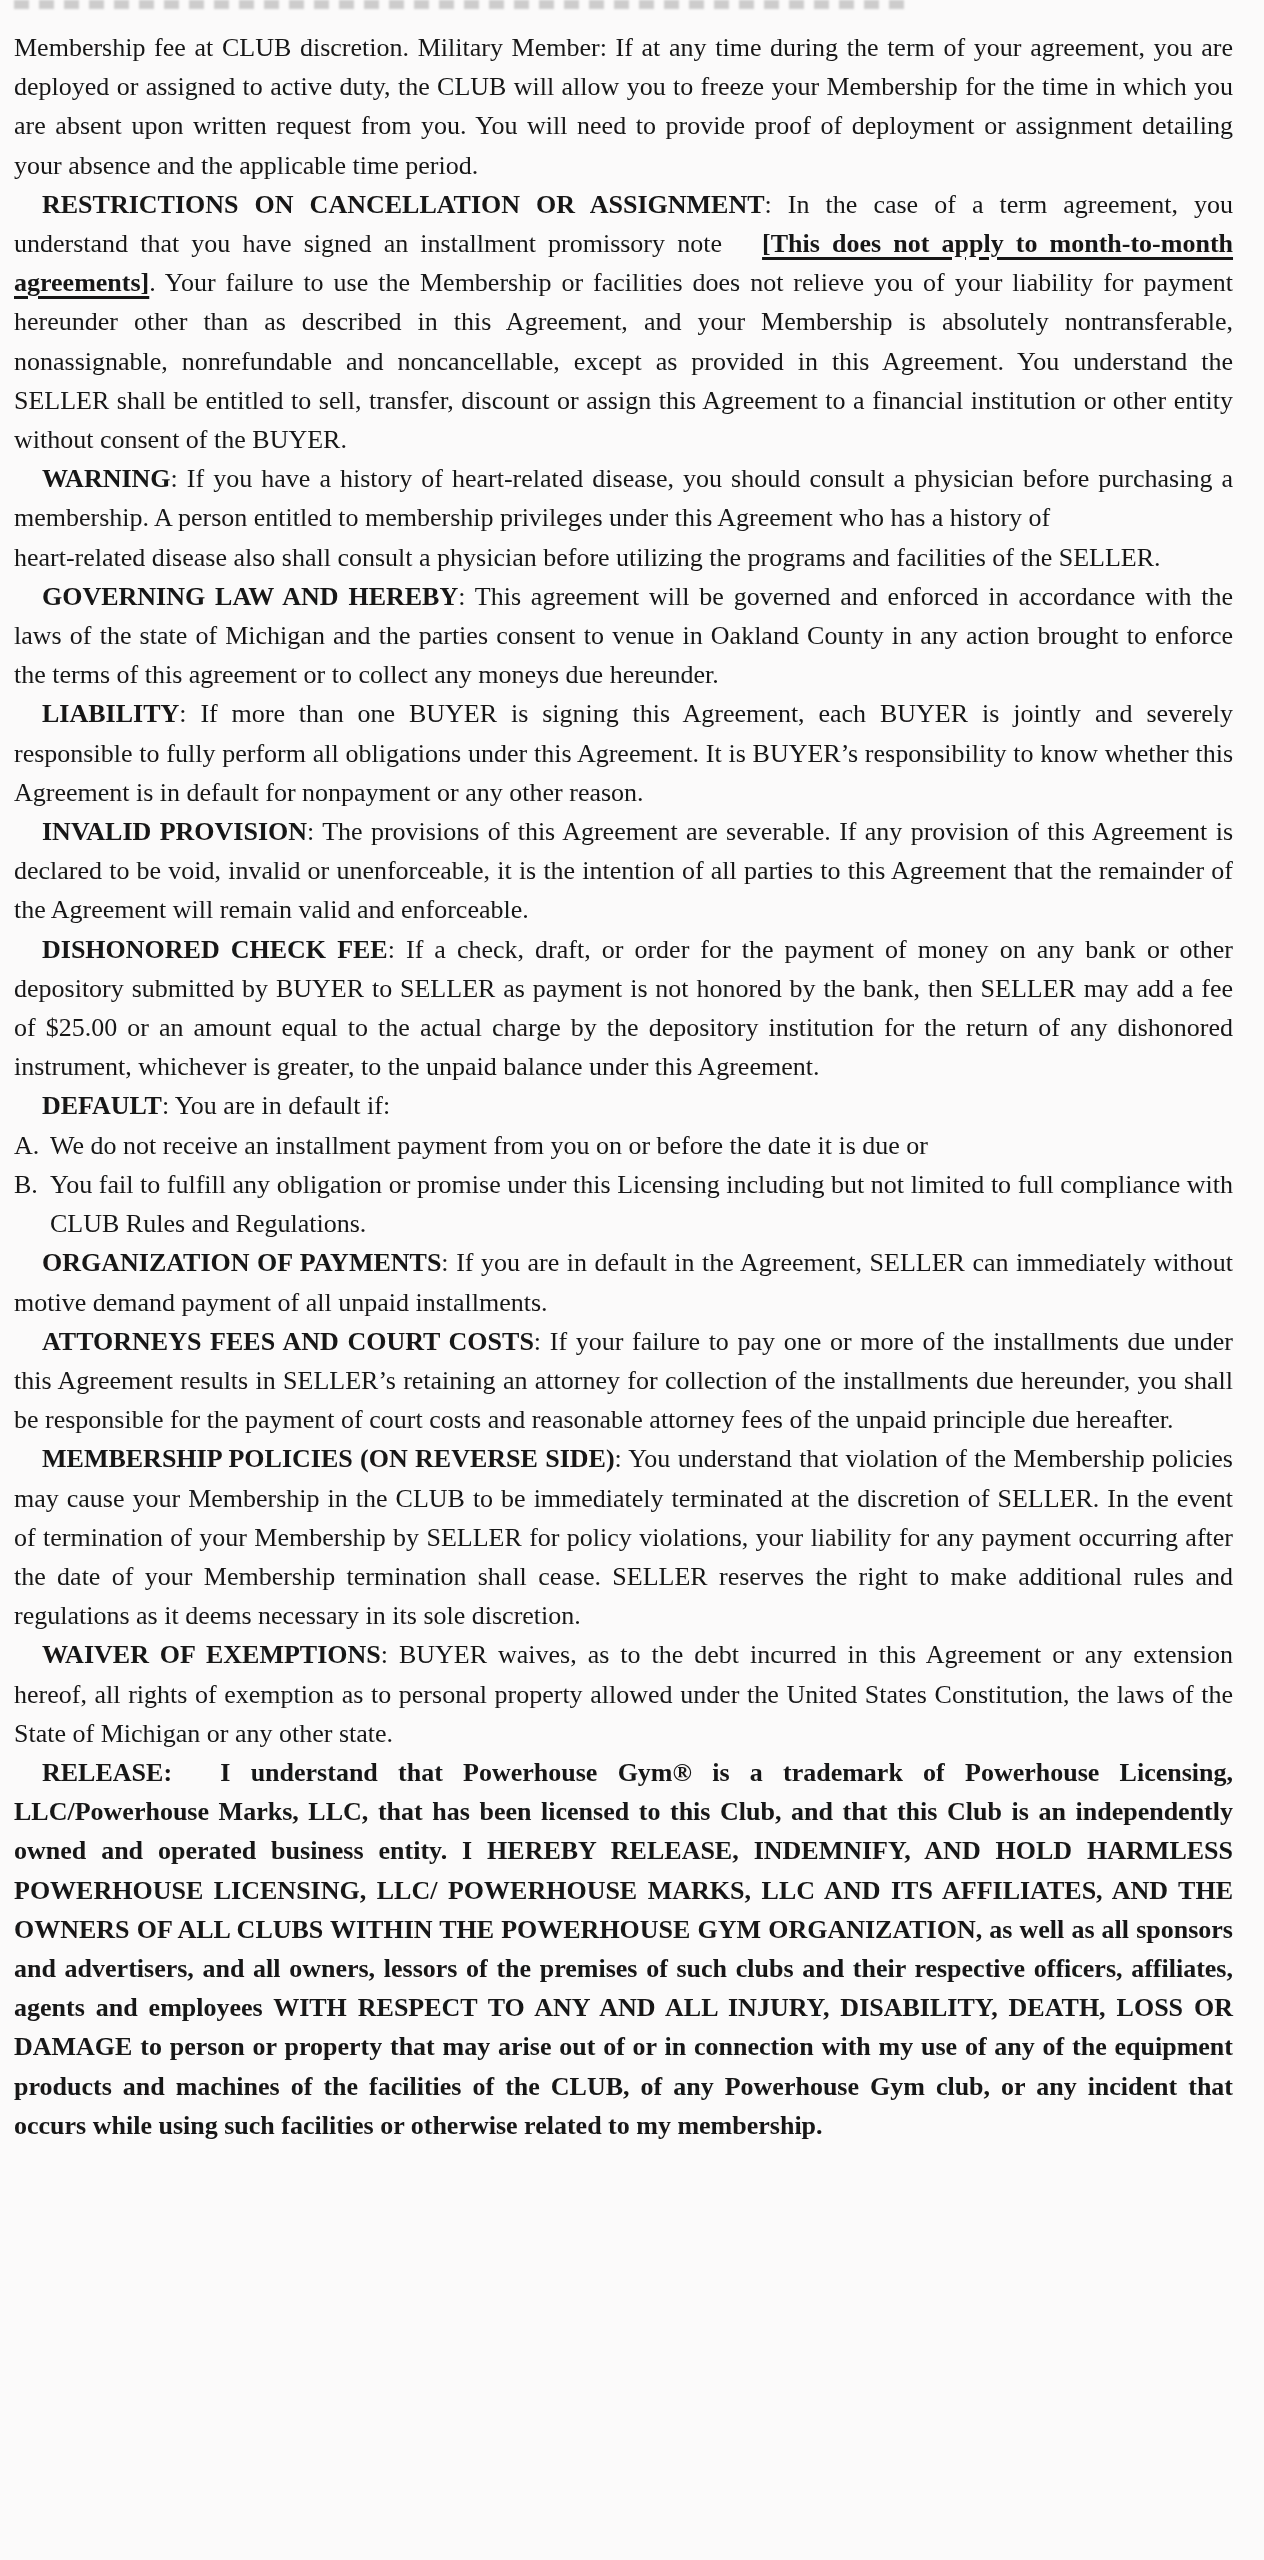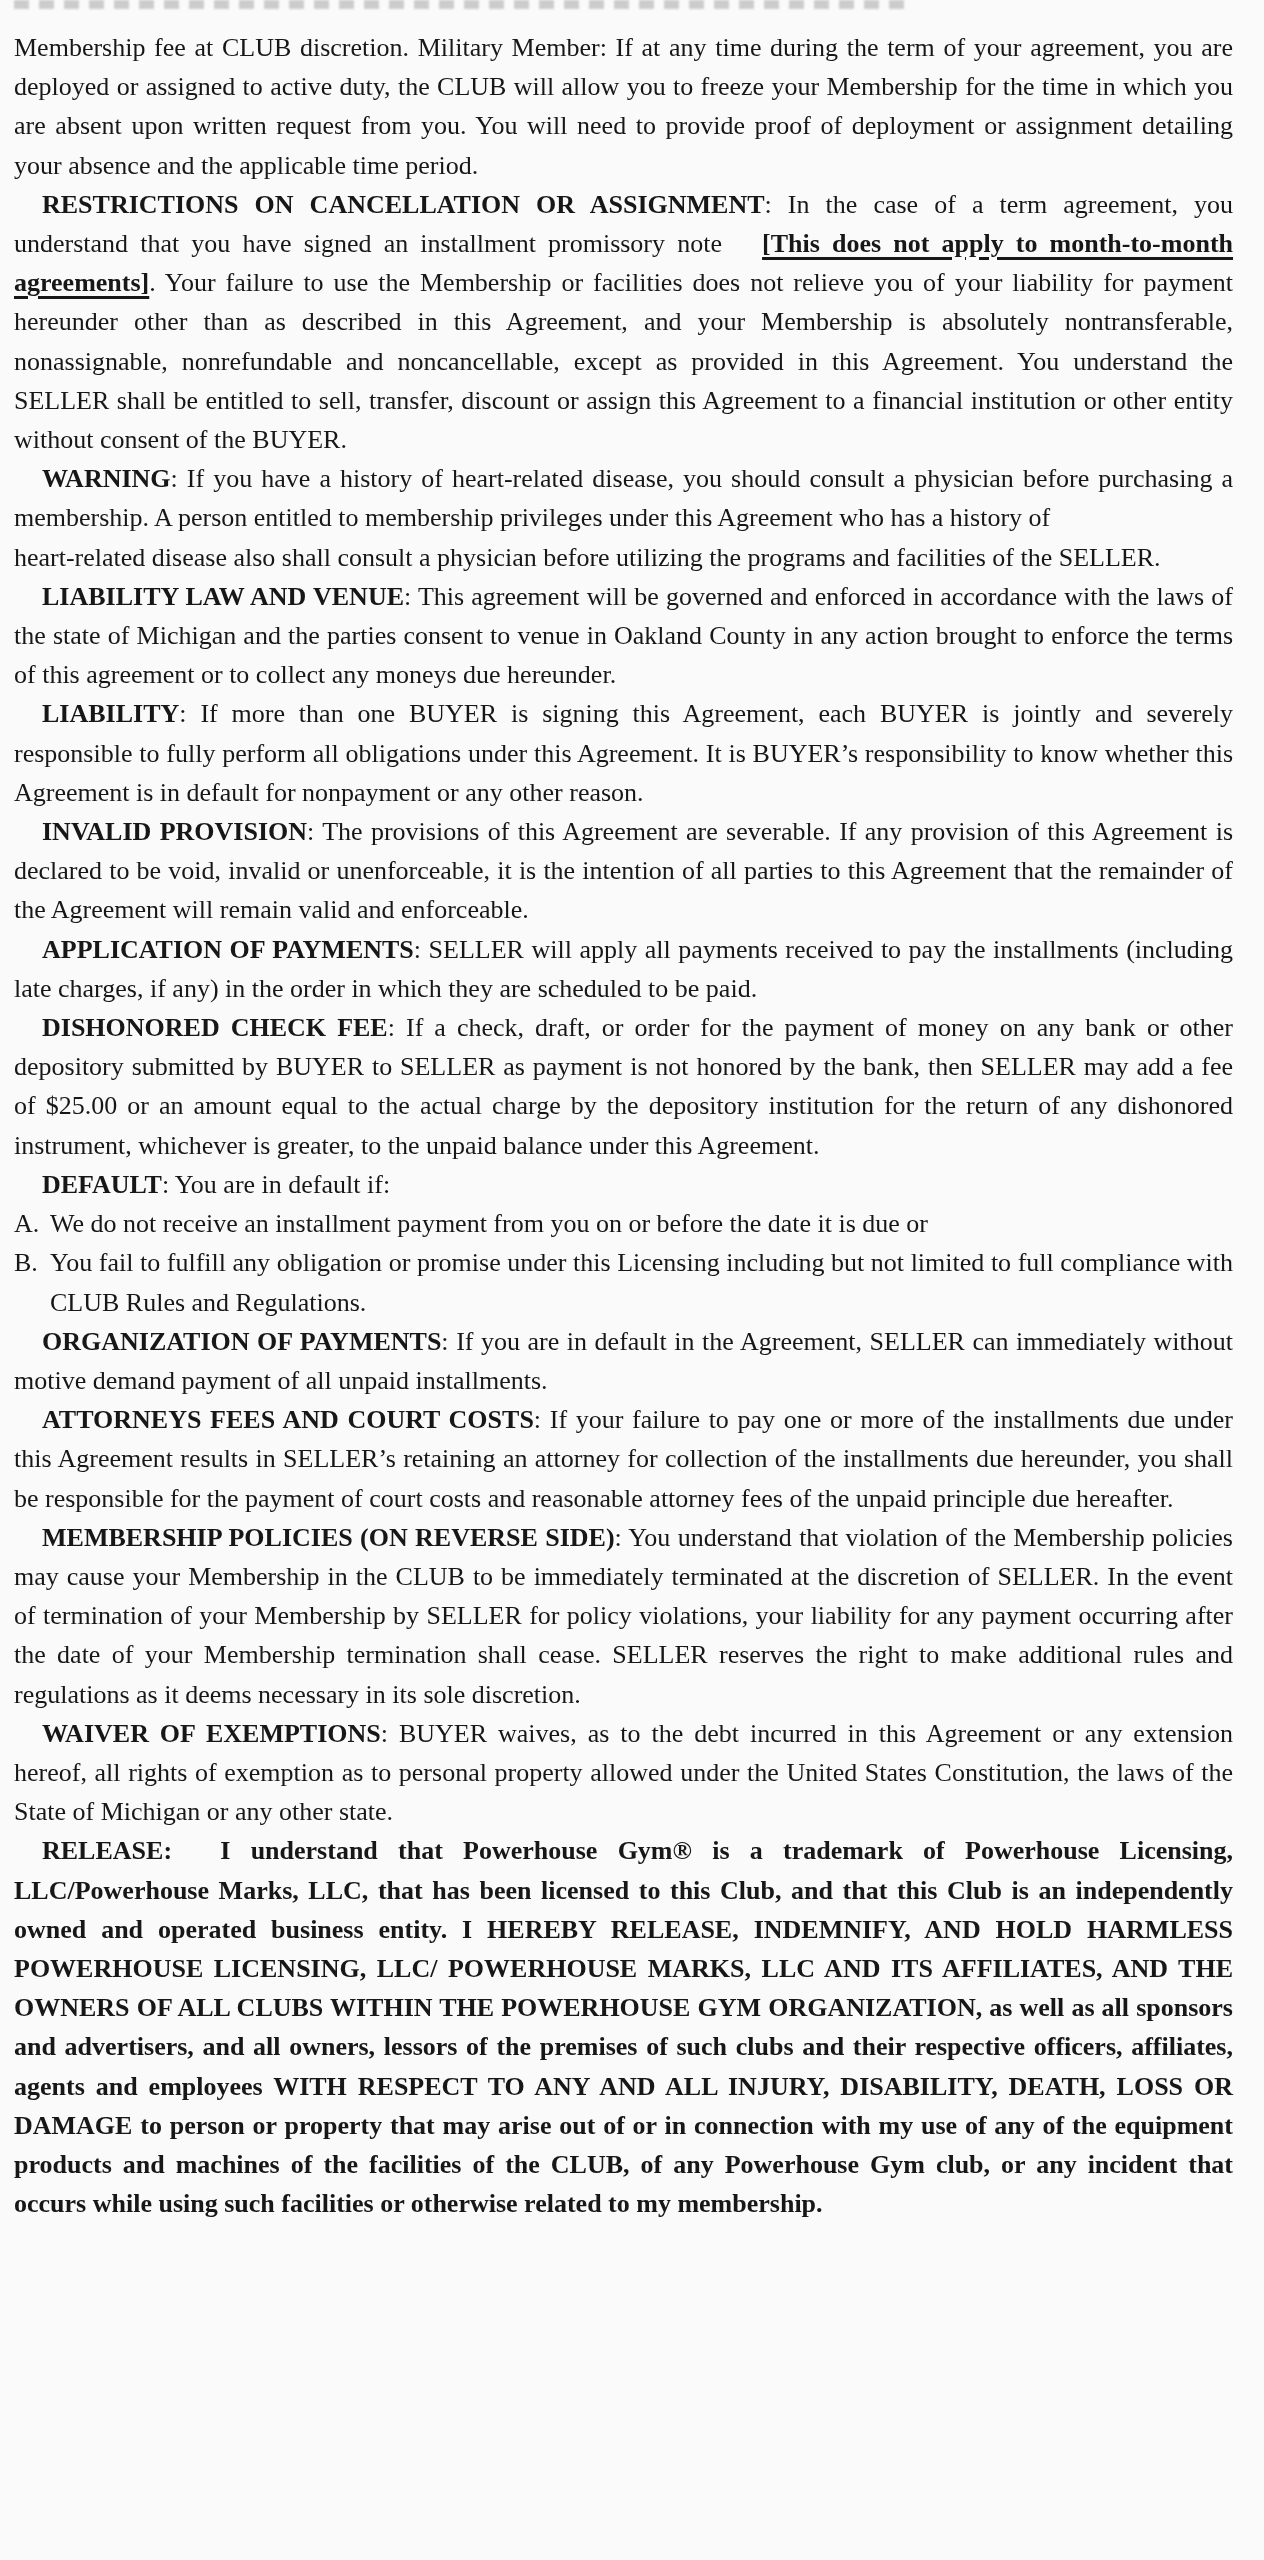--- a/index.html
+++ b/index.html
@@ -36,24 +36,23 @@
 </style>
 </head>
 <body>
 
 <div class="page" style="background: rgb(251, 250, 250); color: rgb(23, 23, 23);">
   <div class="top-ghost"></div>
   <div class="doc">
       <p class="para"><span>Membership fee at CLUB discretion. Military Member: If at any time during the term of your agreement, you are deployed or assigned to active duty, the CLUB will allow you to freeze your Membership for the time in which you are absent upon written request from you. You will need to provide proof of deployment or assignment detailing your absence and the applicable time period.</span></p>
       <p class="para"><b class="hd">RESTRICTIONS ON CANCELLATION OR ASSIGNMENT</b><span>: In the case of a term agreement, you understand that you have signed an installment promissory note </span><b class="u">[This does not apply to month-to-month agreements]</b><span>. Your failure to use the Membership or facilities does not relieve you of your liability for payment hereunder other than as described in this Agreement, and your Membership is absolutely nontransferable, nonassignable, nonrefundable and noncancellable, except as provided in this Agreement. You understand the SELLER shall be entitled to sell, transfer, discount or assign this Agreement to a financial institution or other entity without consent of the BUYER.</span></p>
       <p class="para"><b class="hd">WARNING</b><span>: If you have a history of heart-related disease, you should consult a physician before purchasing a membership. A person entitled to membership privileges under this Agreement who has a history of</span><br><span>heart-related disease also shall consult a physician before utilizing the programs and facilities of the SELLER.</span></p>
-      <p class="para"><b class="hd">LIABILITY LAW AND VENUE</b><span>: This agreement will be governed and enforced in accordance with the laws of the state of Michigan and the parties consent to venue in Oakland County in any action brought to enforce the terms of this agreement or to collect any moneys due hereunder.</span></p>
+      <p class="para"><b class="hd">GOVERNING LAW AND HEREBY</b><span>: This agreement will be governed and enforced in accordance with the laws of the state of Michigan and the parties consent to venue in Oakland County in any action brought to enforce the terms of this agreement or to collect any moneys due hereunder.</span></p>
       <p class="para"><b class="hd">LIABILITY</b><span>: If more than one BUYER is signing this Agreement, each BUYER is jointly and severely responsible to fully perform all obligations under this Agreement. It is BUYER’s responsibility to know whether this Agreement is in default for nonpayment or any other reason.</span></p>
       <p class="para"><b class="hd">INVALID PROVISION</b><span>: The provisions of this Agreement are severable. If any provision of this Agreement is declared to be void, invalid or unenforceable, it is the intention of all parties to this Agreement that the remainder of the Agreement will remain valid and enforceable.</span></p>
-      <p class="para"><b class="hd">APPLICATION OF PAYMENTS</b><span>: SELLER will apply all payments received to pay the installments (including late charges, if any) in the order in which they are scheduled to be paid.</span></p>
       <p class="para"><b class="hd">DISHONORED CHECK FEE</b><span>: If a check, draft, or order for the payment of money on any bank or other depository submitted by BUYER to SELLER as payment is not honored by the bank, then SELLER may add a fee of $25.00 or an amount equal to the actual charge by the depository institution for the return of any dishonored instrument, whichever is greater, to the unpaid balance under this Agreement.</span></p>
       <p class="para"><b class="hd">DEFAULT</b><span>: You are in default if:</span></p>
       <div class="li">
         <span class="marker">A.</span>
         <span class="li-text">We do not receive an installment payment from you on or before the date it is due or</span>
       </div>
       <div class="li">
         <span class="marker">B.</span>
         <span class="li-text">You fail to fulfill any obligation or promise under this Licensing including but not limited to full compliance with CLUB Rules and Regulations.</span>
       </div>

